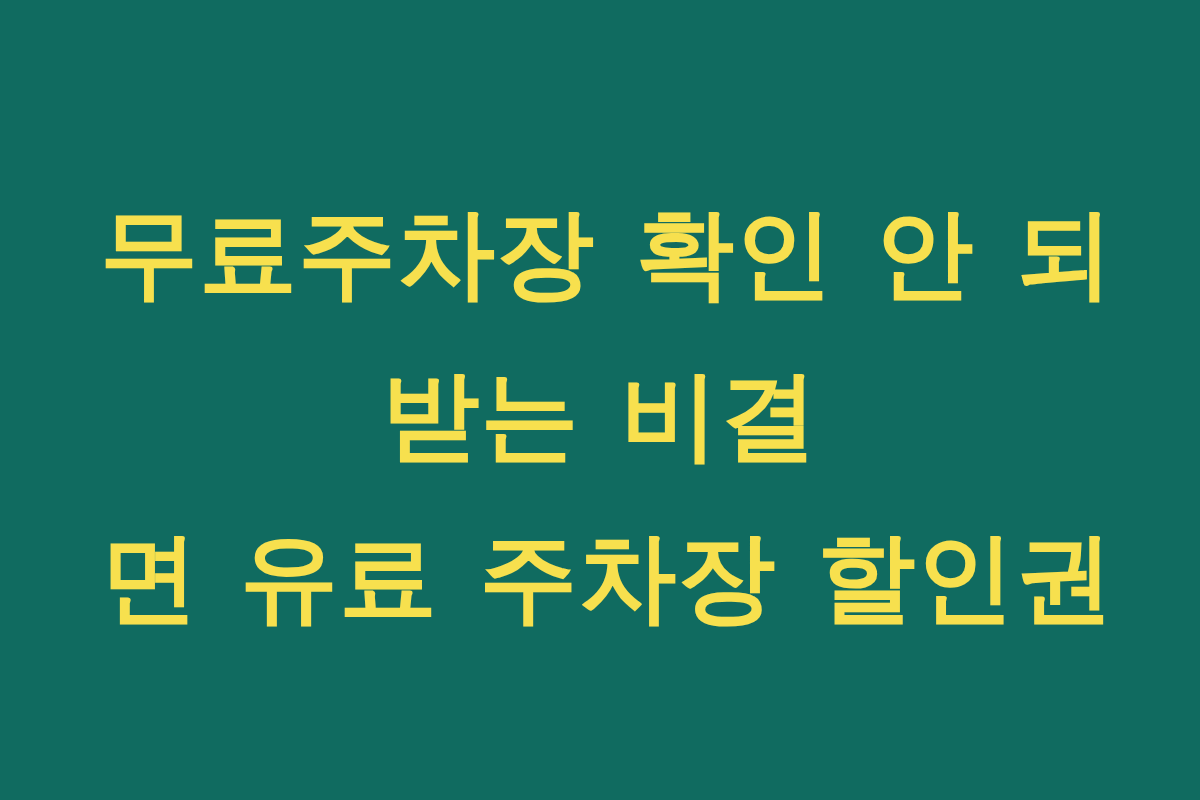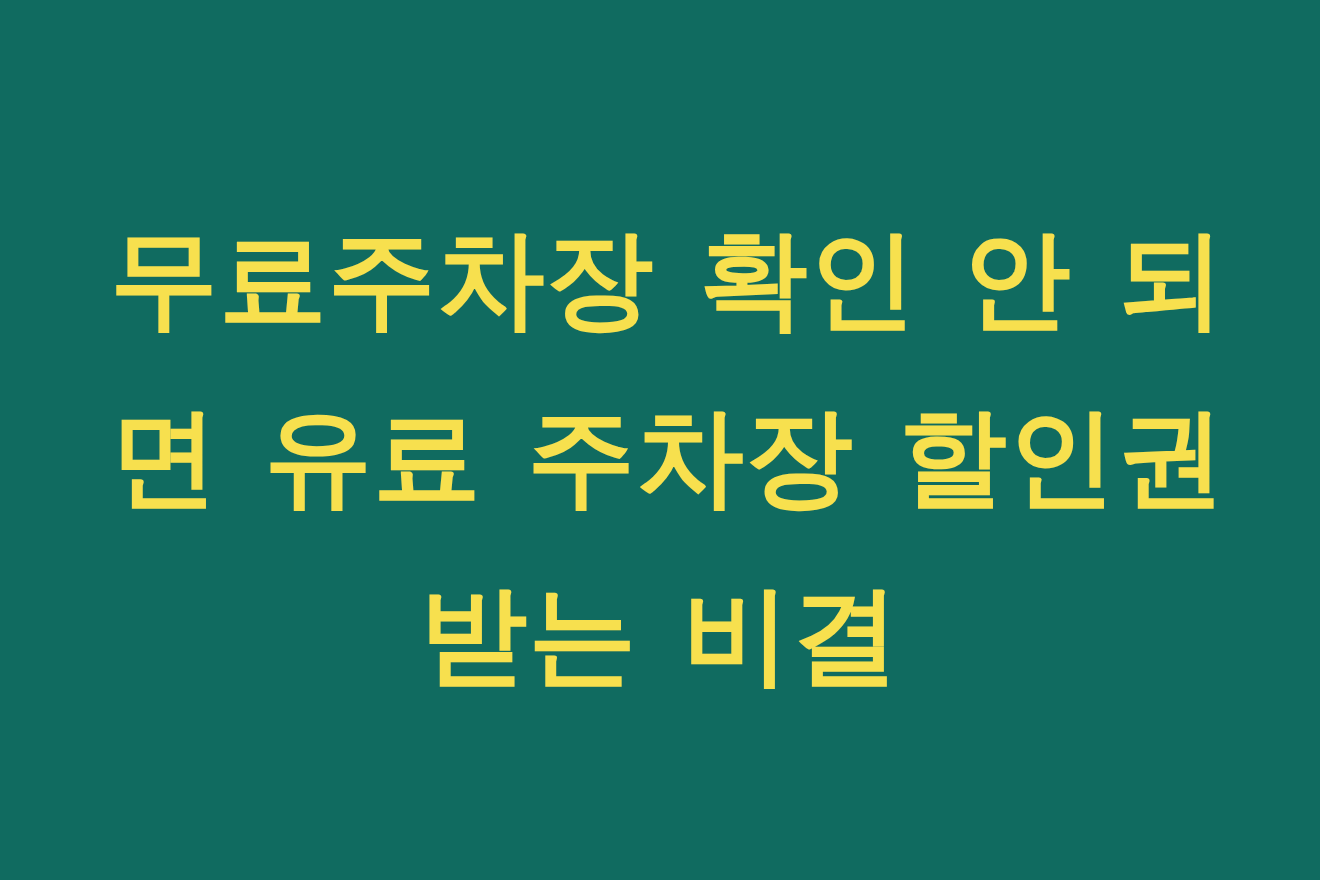--- a/index.html
+++ b/index.html
@@ -56,16 +56,16 @@
   .headline .line-3 {
     letter-spacing: 1px;
   }
 </style>
 </head>
 <body>
 
 <div class="card" style="background: rgb(16, 107, 96);">
   <h1 class="headline" style="color: rgb(247, 224, 78);">
     <span class="line line-1">무료주차장 확인 안 되</span>
+    <span class="line line-3">받는 비결</span>
     <span class="line line-2">면 유료 주차장 할인권</span>
-    <span class="line line-3">받는 비결</span>
   </h1>
 </div>
 
 </body></html>

